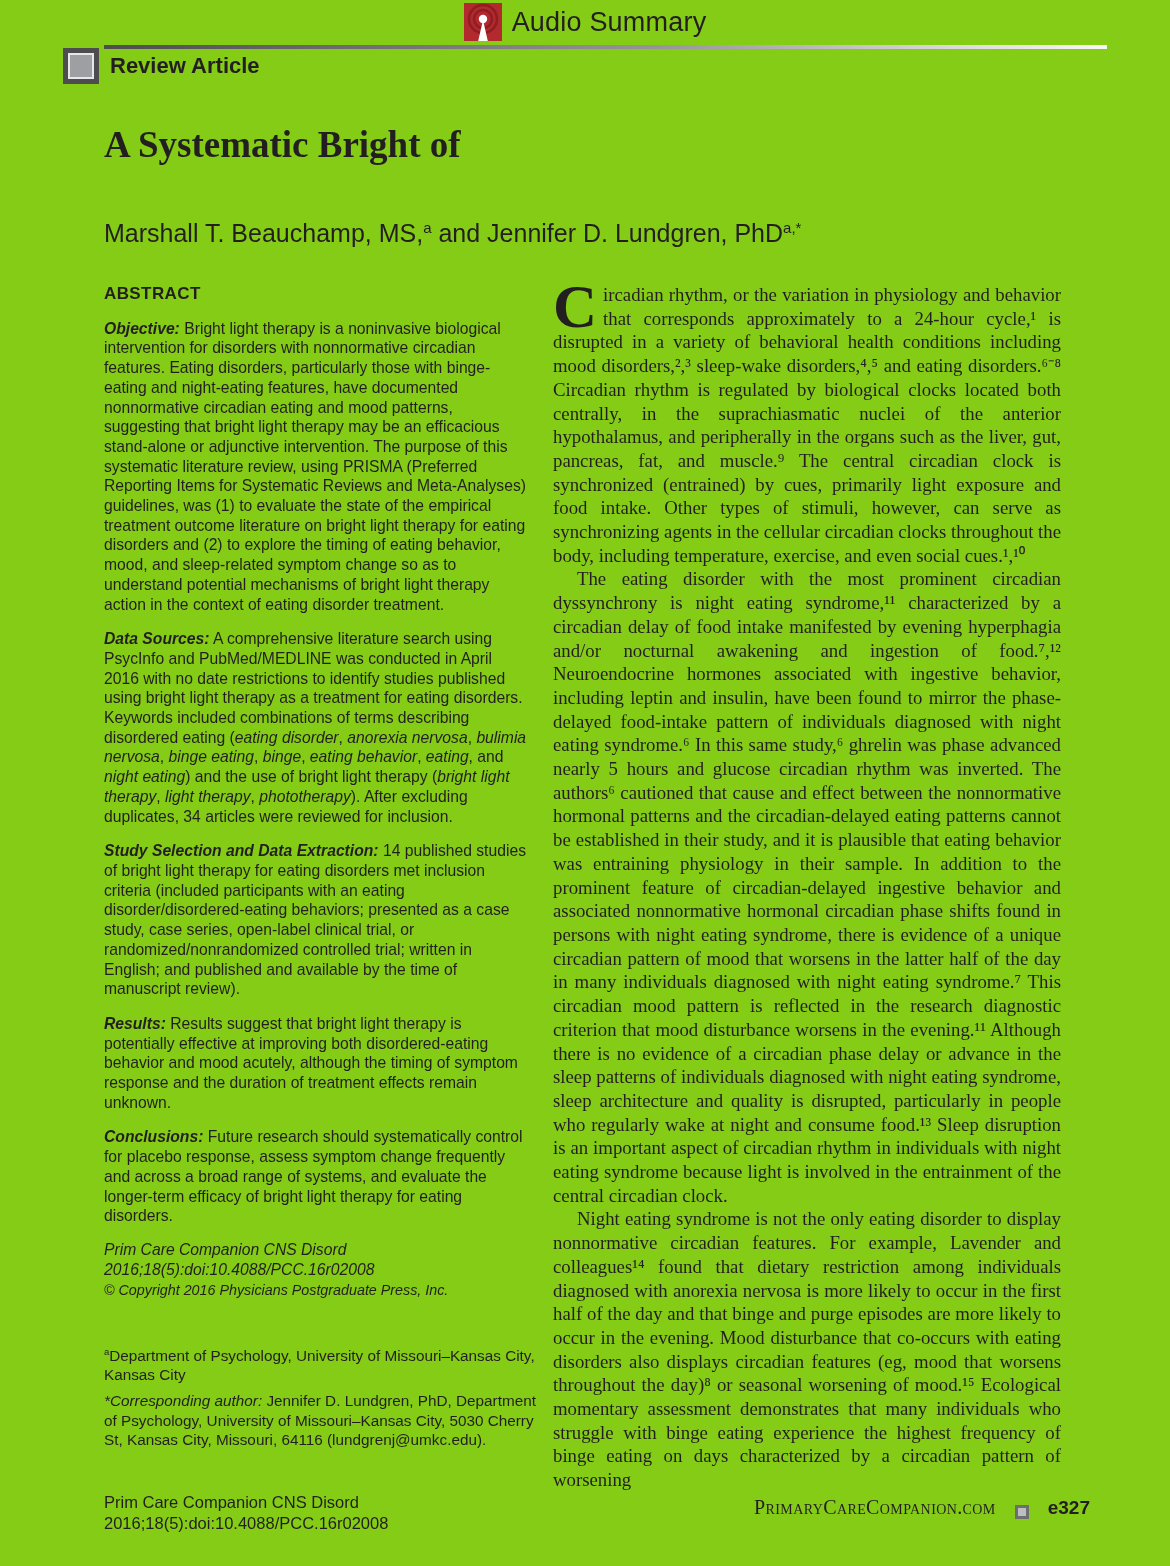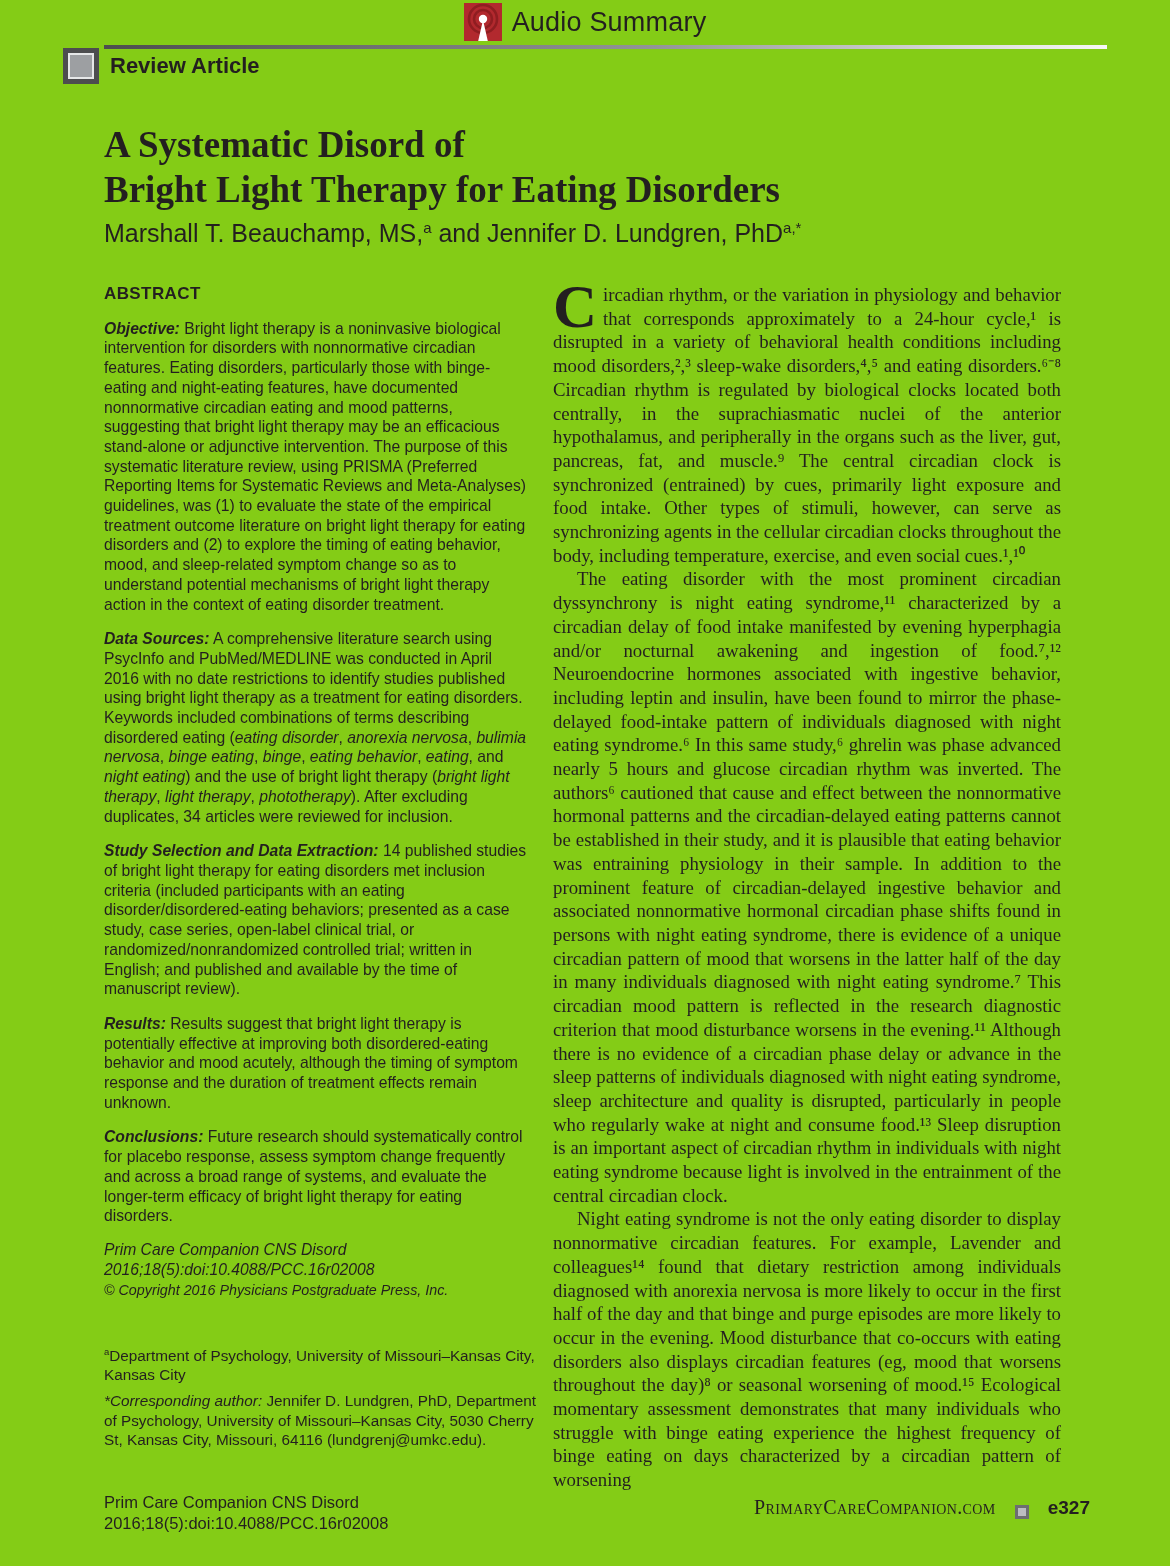--- a/index.html
+++ b/index.html
@@ -85,22 +85,21 @@
   </div>
 
   <div class="top-rule"></div>
 
   <div class="review-icon">
       <div class="inner"></div>
     </div>
   <div class="review-label">Review Article</div>
 
   <h1 class="title" style="margin:0;">
-    <span>A Systematic Disord of</span><br>
-    <span>Bright Light Therapy for Eating Disorders</span>
+    <span>A Systematic Bright of</span><br>
   </h1>
   <div class="authors"><span>Marshall T. Beauchamp, MS,</span><sup>a</sup><span> and Jennifer D. Lundgren, PhD</span><sup>a,*</sup></div>
 
   <div class="left-col">
     <p class="abstract-heading">ABSTRACT</p>
 
     <p class="abs-section"><span class="abs-label">Objective:</span><span> Bright light therapy is a noninvasive biological intervention for disorders with nonnormative circadian features. Eating disorders, particularly those with binge-eating and night-eating features, have documented nonnormative circadian eating and mood patterns, suggesting that bright light therapy may be an efficacious stand-alone or adjunctive intervention. The purpose of this systematic literature review, using PRISMA (Preferred Reporting Items for Systematic Reviews and Meta-Analyses) guidelines, was (1) to evaluate the state of the empirical treatment outcome literature on bright light therapy for eating disorders and (2) to explore the timing of eating behavior, mood, and sleep-related symptom change so as to understand potential mechanisms of bright light therapy action in the context of eating disorder treatment.</span></p>
 
     <p class="abs-section"><span class="abs-label">Data Sources:</span><span><span> A comprehensive literature search using PsycInfo and PubMed/MEDLINE was conducted in April 2016 with no date restrictions to identify studies published using bright light therapy as a treatment for eating disorders. Keywords included combinations of terms describing disordered eating (</span><i>eating disorder</i><span>, </span><i>anorexia nervosa</i><span>, </span><i>bulimia nervosa</i><span>, </span><i>binge eating</i><span>, </span><i>binge</i><span>, </span><i>eating behavior</i><span>, </span><i>eating</i><span>, and </span><i>night eating</i><span>) and the use of bright light therapy (</span><i>bright light therapy</i><span>, </span><i>light therapy</i><span>, </span><i>phototherapy</i><span>). After excluding duplicates, 34 articles were reviewed for inclusion.</span></span></p>
 

